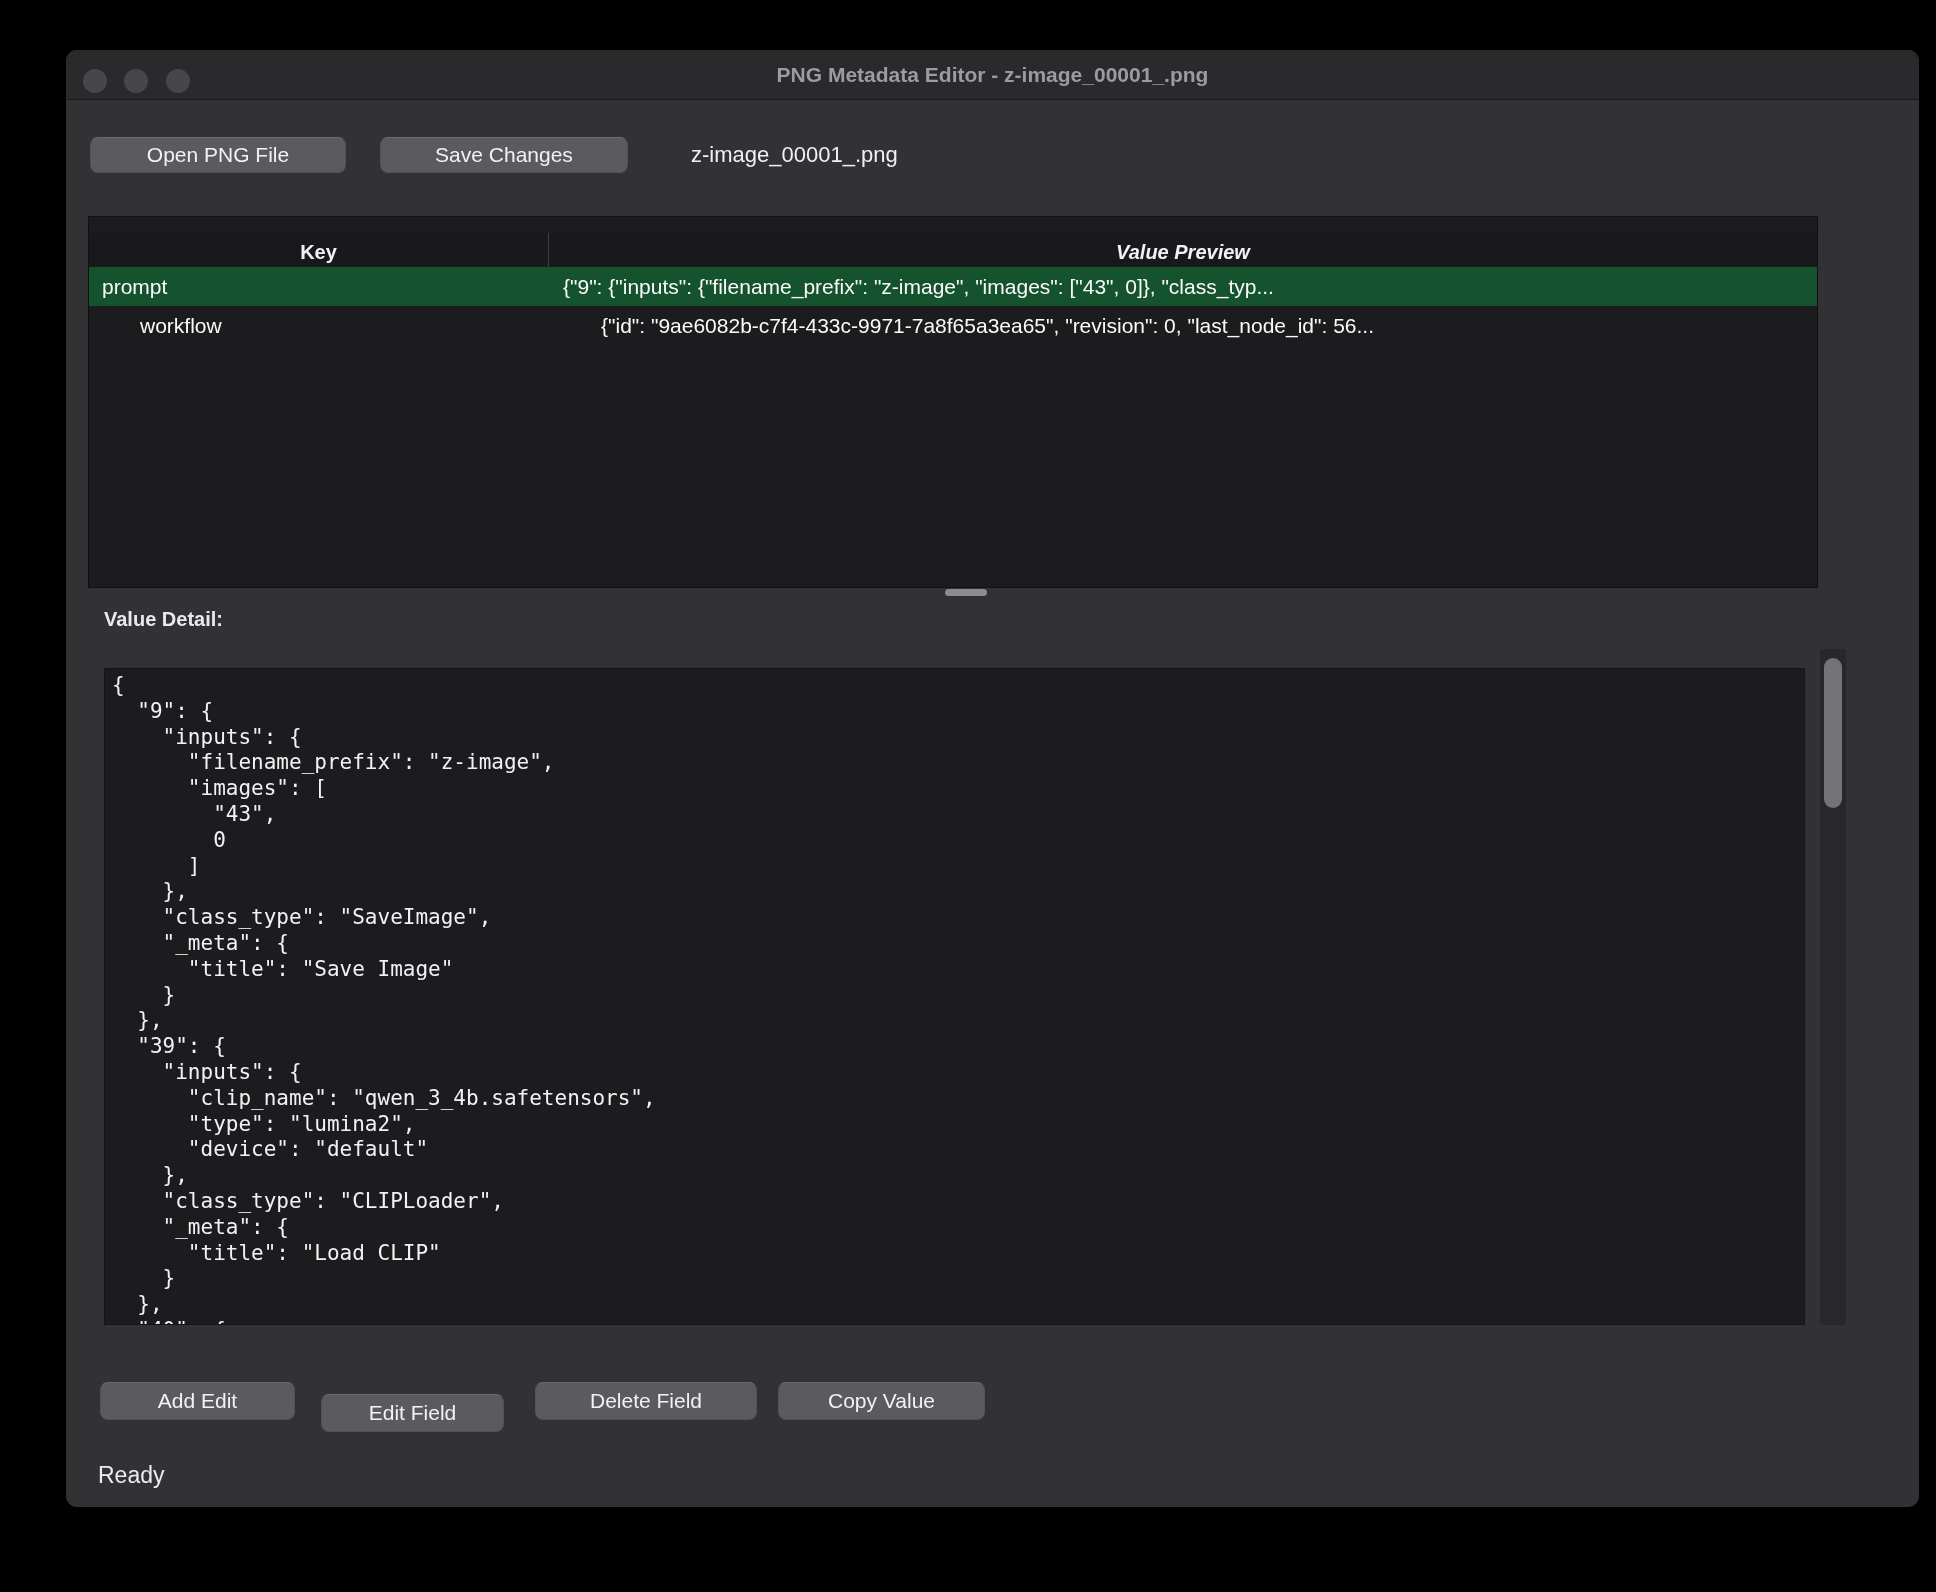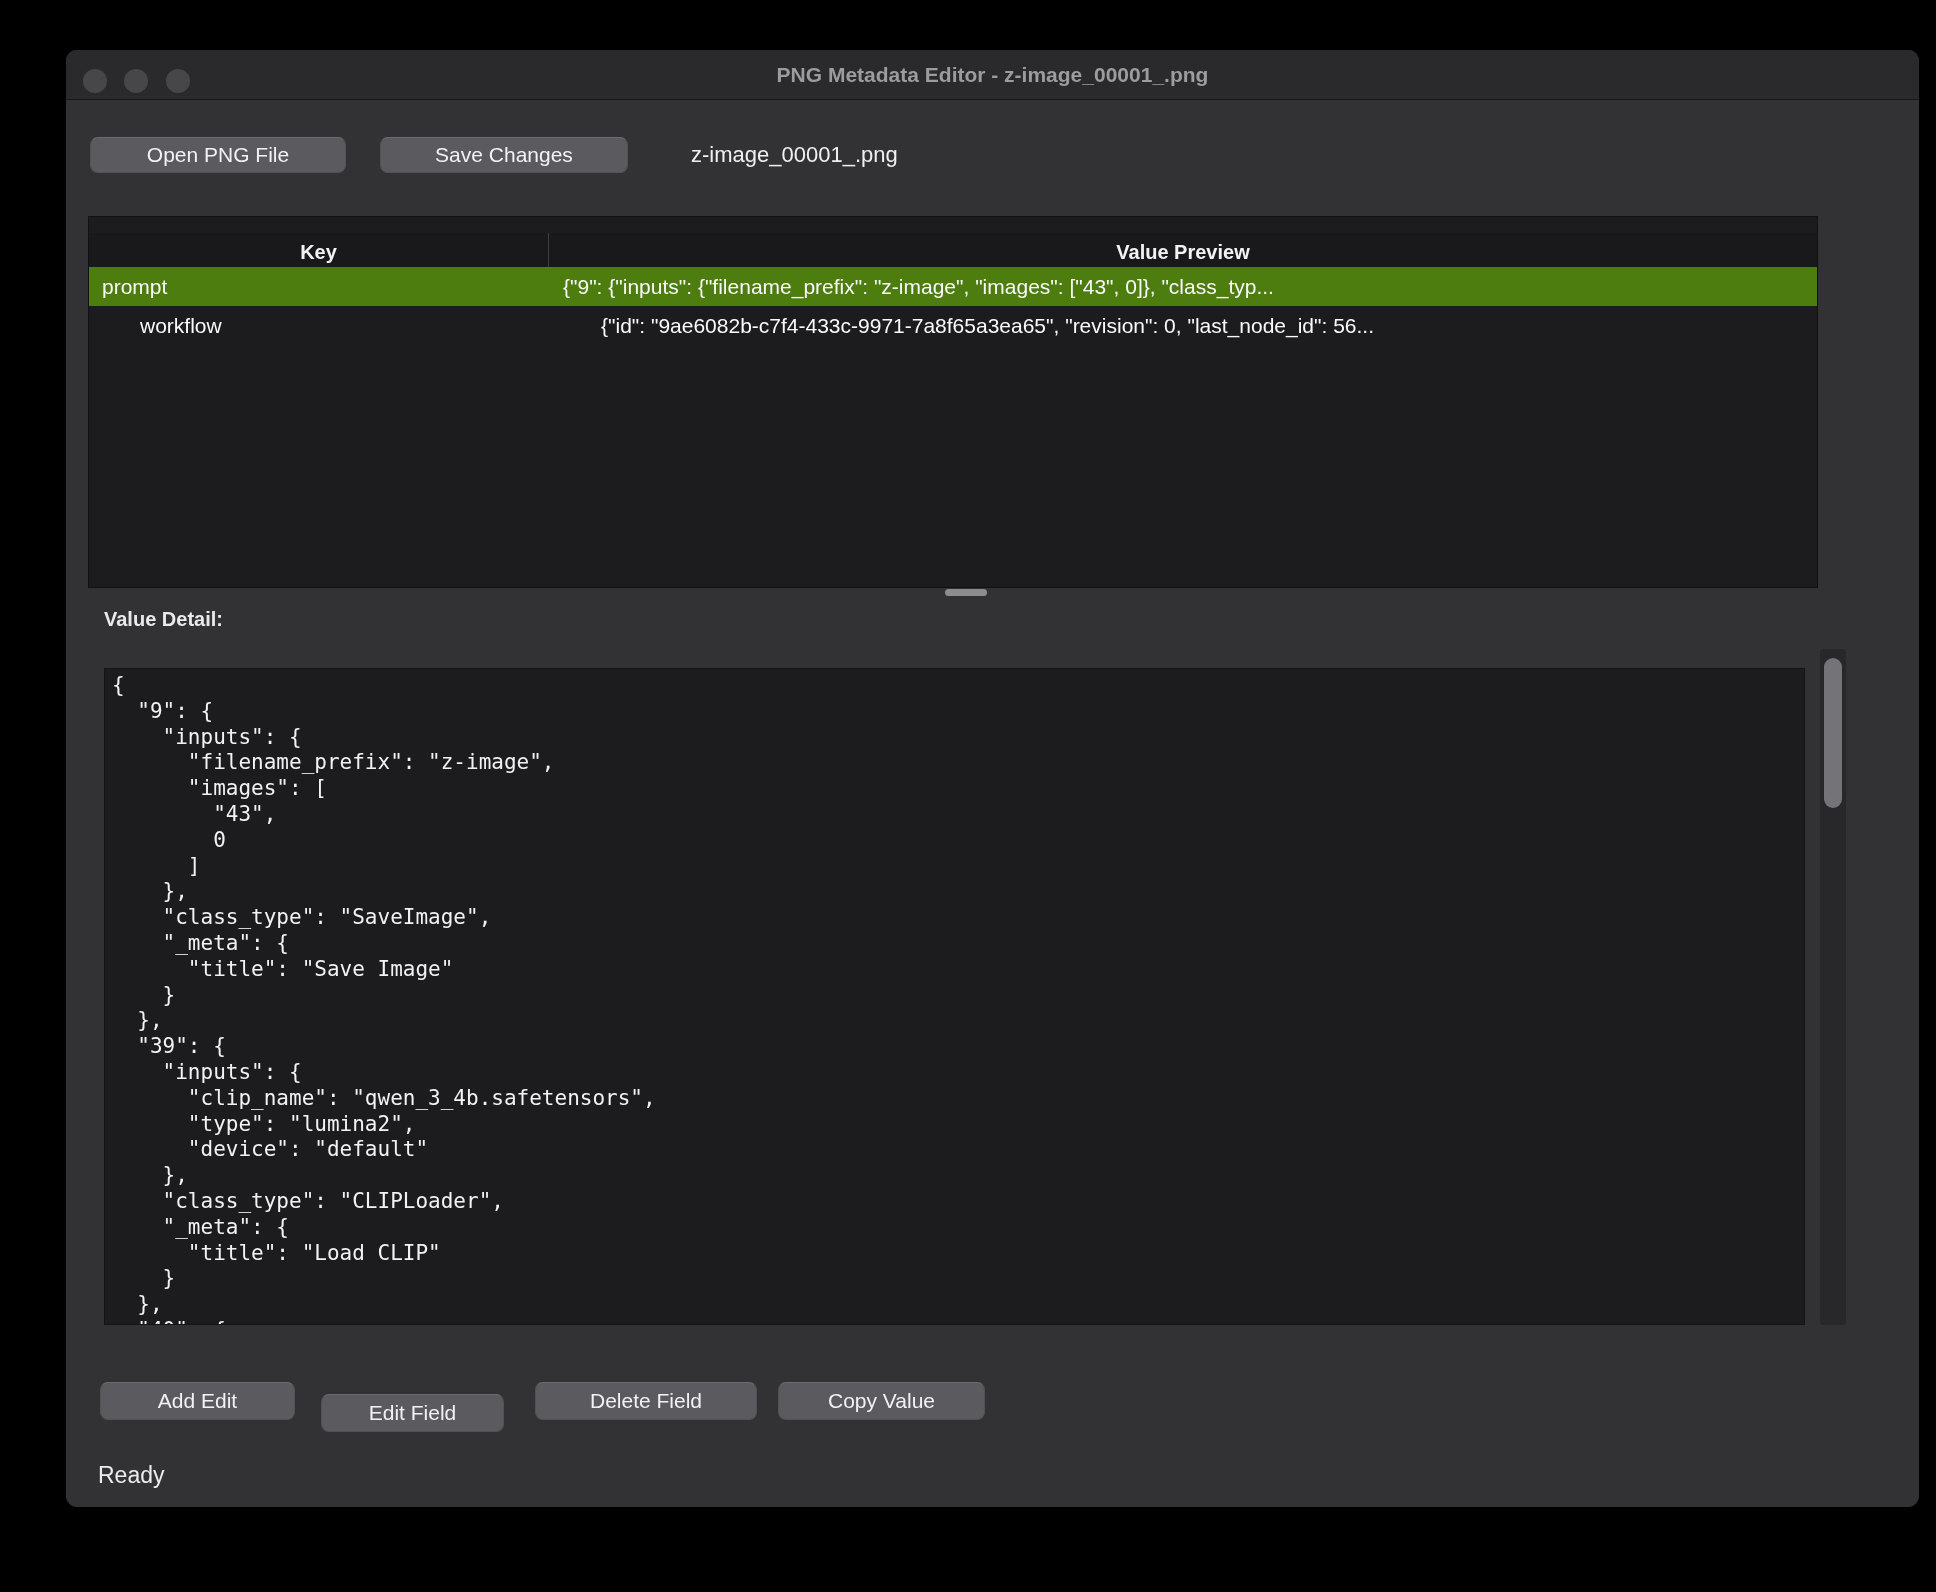--- a/index.html
+++ b/index.html
@@ -107,20 +107,21 @@
     font-weight: 600;
     color: #f2f2f4;
   }
   .kv-header .col-value {
     flex: 1;
     text-align: center;
     line-height: 38px;
     font-size: 20px;
     font-weight: 600;
     color: #f2f2f4;
+    font-style: italic;
   }
   .kv-row {
     position: absolute;
     left: 0;
     width: 100%;
     height: 39px;
     display: flex;
     align-items: center;
     font-size: 21px;
     color: #fafafa;
@@ -216,21 +217,21 @@
 
   <button class="btn btn-open">Open PNG File</button>
   <button class="btn btn-save">Save Changes</button>
   <div class="toolbar-filename">z-image_00001_.png</div>
 
   <div class="kv-table">
     <div class="kv-header">
       <div class="col-key">Key</div>
       <div class="col-value">Value Preview</div>
     </div>
-    <div class="kv-row row-0" style="background: #4d7c0f;">
+    <div class="kv-row row-0" style="background: #14532d;">
       <div class="cell-key">prompt</div>
       <div class="cell-value">{"9": {"inputs": {"filename_prefix": "z-image", "images": ["43", 0]}, "class_typ...</div>
     </div>
     <div class="kv-row row-1">
       <div class="cell-key">workflow</div>
       <div class="cell-value">{"id": "9ae6082b-c7f4-433c-9971-7a8f65a3ea65", "revision": 0, "last_node_id": 56...</div>
     </div>
   </div>
 
   <div class="splitter-handle"></div>

